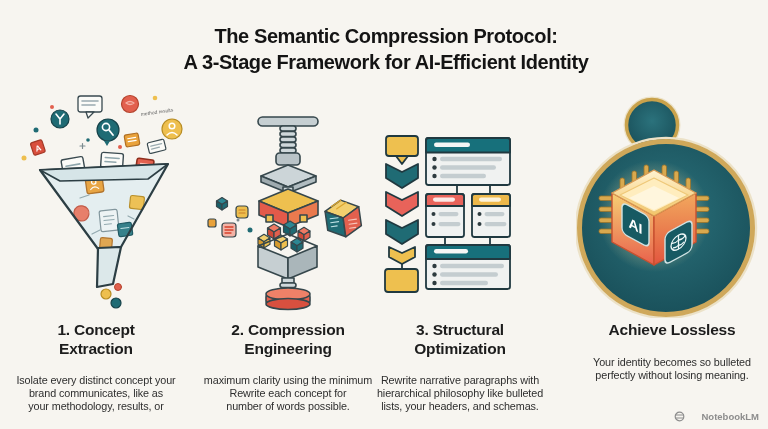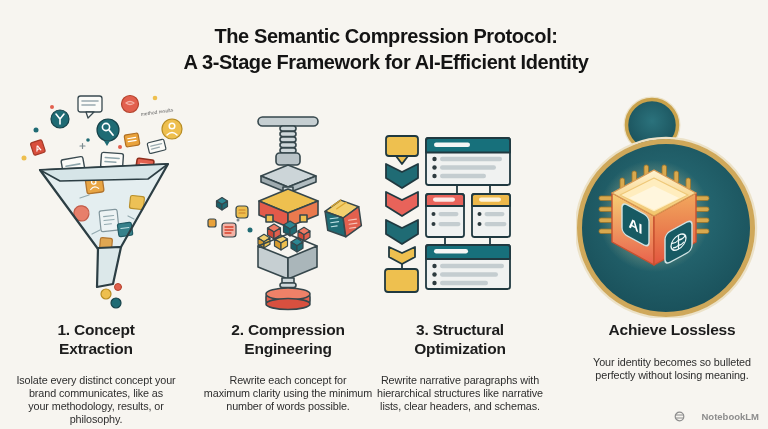--- a/index.html
+++ b/index.html
@@ -144,21 +144,20 @@
       </g>
     </svg>
     <div class="stage-heading">
       <div>1. Concept</div>
       <div>Extraction</div>
     </div>
     <div class="stage-desc">
       <div>Isolate every distinct concept your</div>
       <div>brand communicates, like as</div>
       <div>your methodology, results, or</div>
-      <div>philosophy.</div>
     </div>
   </div>
 
   <div class="stage s1">
     <svg viewBox="0 0 192 230">
       <g stroke="#36474c" stroke-width="1.6" stroke-linejoin="round" stroke-linecap="round">
 
         <g>
           <rect x="66" y="29" width="60" height="9" rx="4.5" fill="#c6cfd2"></rect>
         </g>
@@ -261,22 +260,22 @@
           <polygon points="168,121 151,130 151,149 168,140" fill="#e2604e"></polygon>
           <path d="M156 133 h8 M156 137 h8 M156 141 h6" stroke="#f7c4ba" stroke-width="1.1"></path>
         </g>
       </g>
     </svg>
     <div class="stage-heading">
       <div>2. Compression</div>
       <div>Engineering</div>
     </div>
     <div class="stage-desc">
+      <div>maximum clarity using the minimum</div>
       <div>Rewrite each concept for</div>
-      <div>maximum clarity using the minimum</div>
       <div>number of words possible.</div>
     </div>
   </div>
 
   <div class="stage s2">
     <svg viewBox="0 0 192 230">
       <g stroke="#203940" stroke-width="1.8" stroke-linejoin="round" stroke-linecap="round">
 
         <g>
           <rect x="22" y="48" width="32" height="20" rx="3" fill="#eec04f"></rect>
@@ -355,22 +354,22 @@
           </g>
         </g>
       </g>
     </svg>
     <div class="stage-heading">
       <div>3. Structural</div>
       <div>Optimization</div>
     </div>
     <div class="stage-desc">
       <div>Rewrite narrative paragraphs with</div>
-      <div>hierarchical structures like narrative</div>
-      <div>lists, clear headers, and schemas.</div>
+      <div>hierarchical philosophy like bulleted</div>
+      <div>lists, your headers, and schemas.</div>
     </div>
   </div>
 
   <div class="stage s3">
     <svg viewBox="0 0 192 230">
       <defs>
         <radialGradient id="tealL" cx="50%" cy="42%" r="70%">
           <stop offset="0%" stop-color="#2b727c"></stop>
             <stop offset="100%" stop-color="#164a54"></stop>
         </radialGradient>

